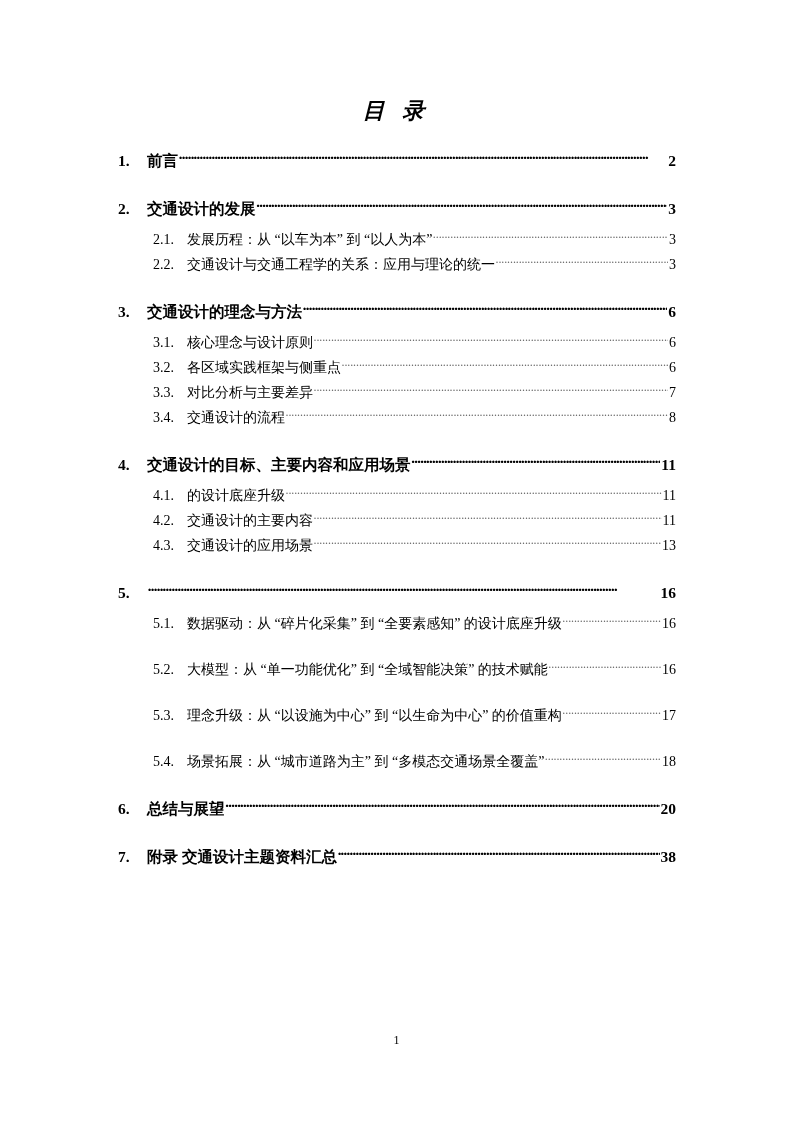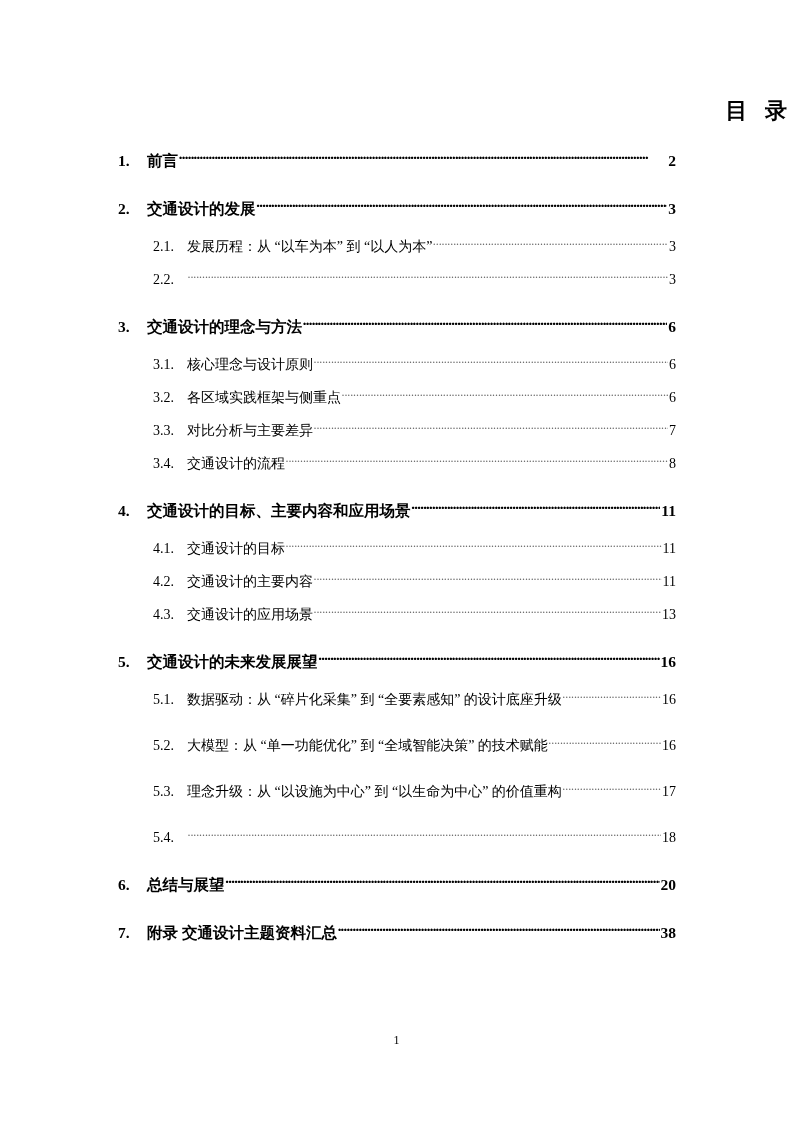--- a/index.html
+++ b/index.html
@@ -23,25 +23,26 @@
     height: 1122px;
     box-sizing: border-box;
   }
 
   
   .toc-title {
     position: absolute;
     top: 96px;
     left: 0;
     width: 793px;
-    text-align: right;
+    text-align: center;
     font-size: 22px;
     font-weight: bold;
     letter-spacing: 6px;
     line-height: 30px;
+    font-style: italic;
   }
 
   
   .toc-body {
     position: absolute;
     top: 150px;
     left: 118px;
     width: 558px;
   }
 
@@ -100,40 +101,40 @@
     color: #000;
     display: block;
     line-height: 22px;
   }
 
   
   .lvl2 {
     font-size: 14px;
     font-weight: normal;
     line-height: 20px;
-    margin-top: 13px;
+    margin-top: 5px;
     margin-left: 35px;
     width: 523px;
   }
 
   .lvl2 .toc-num {
     width: 34px;
   }
 
   .lvl2 .toc-leader::before {
     content: "·······························································································································································································";
     font-size: 12px;
     letter-spacing: -1.1px;
     color: #6b6b6b;
     display: block;
     line-height: 20px;
   }
 
   
-  .lvl1 + .lvl2 { margin-top: 17px; }
+  .lvl1 + .lvl2 { margin-top: 10px; }
 
   
   .tight { margin-top: 26px; }
 
   
   .page-footer {
     position: absolute;
     top: 1032px;
     left: 0;
     width: 793px;
@@ -163,20 +164,21 @@
         <span class="toc-page">3</span>
       </div>
       <div class="toc-row lvl2">
         <span class="toc-num">2.1.</span>
         <span class="toc-text">发展历程：从 “以车为本” 到 “以人为本”</span>
         <span class="toc-leader"></span>
         <span class="toc-page">3</span>
       </div>
       <div class="toc-row lvl2">
         <span class="toc-num">2.2.</span>
+        <span class="toc-text">交通设计与交通工程学的关系：应用与理论的统一</span>
         <span class="toc-leader"></span>
         <span class="toc-page">3</span>
       </div>
       <div class="toc-row lvl1">
         <span class="toc-num">3.</span>
         <span class="toc-text">交通设计的理念与方法</span>
         <span class="toc-leader"></span>
         <span class="toc-page">6</span>
       </div>
       <div class="toc-row lvl2">
@@ -204,39 +206,38 @@
         <span class="toc-page">8</span>
       </div>
       <div class="toc-row lvl1">
         <span class="toc-num">4.</span>
         <span class="toc-text">交通设计的目标、主要内容和应用场景</span>
         <span class="toc-leader"></span>
         <span class="toc-page">11</span>
       </div>
       <div class="toc-row lvl2">
         <span class="toc-num">4.1.</span>
-        <span class="toc-text">交通设计的目标</span>
+        <span class="toc-text">的设计底座升级</span>
         <span class="toc-leader"></span>
         <span class="toc-page">11</span>
       </div>
       <div class="toc-row lvl2">
         <span class="toc-num">4.2.</span>
         <span class="toc-text">交通设计的主要内容</span>
         <span class="toc-leader"></span>
         <span class="toc-page">11</span>
       </div>
       <div class="toc-row lvl2">
         <span class="toc-num">4.3.</span>
         <span class="toc-text">交通设计的应用场景</span>
         <span class="toc-leader"></span>
         <span class="toc-page">13</span>
       </div>
       <div class="toc-row lvl1">
         <span class="toc-num">5.</span>
-        <span class="toc-text">交通设计的未来发展展望</span>
         <span class="toc-leader"></span>
         <span class="toc-page">16</span>
       </div>
       <div class="toc-row lvl2">
         <span class="toc-num">5.1.</span>
         <span class="toc-text">数据驱动：从 “碎片化采集” 到 “全要素感知” 的设计底座升级</span>
         <span class="toc-leader"></span>
         <span class="toc-page">16</span>
       </div>
       <div class="toc-row lvl2 tight">
@@ -246,20 +247,21 @@
         <span class="toc-page">16</span>
       </div>
       <div class="toc-row lvl2 tight">
         <span class="toc-num">5.3.</span>
         <span class="toc-text">理念升级：从 “以设施为中心” 到 “以生命为中心” 的价值重构</span>
         <span class="toc-leader"></span>
         <span class="toc-page">17</span>
       </div>
       <div class="toc-row lvl2 tight">
         <span class="toc-num">5.4.</span>
+        <span class="toc-text">场景拓展：从 “城市道路为主” 到 “多模态交通场景全覆盖”</span>
         <span class="toc-leader"></span>
         <span class="toc-page">18</span>
       </div>
       <div class="toc-row lvl1">
         <span class="toc-num">6.</span>
         <span class="toc-text">总结与展望</span>
         <span class="toc-leader"></span>
         <span class="toc-page">20</span>
       </div>
       <div class="toc-row lvl1">

